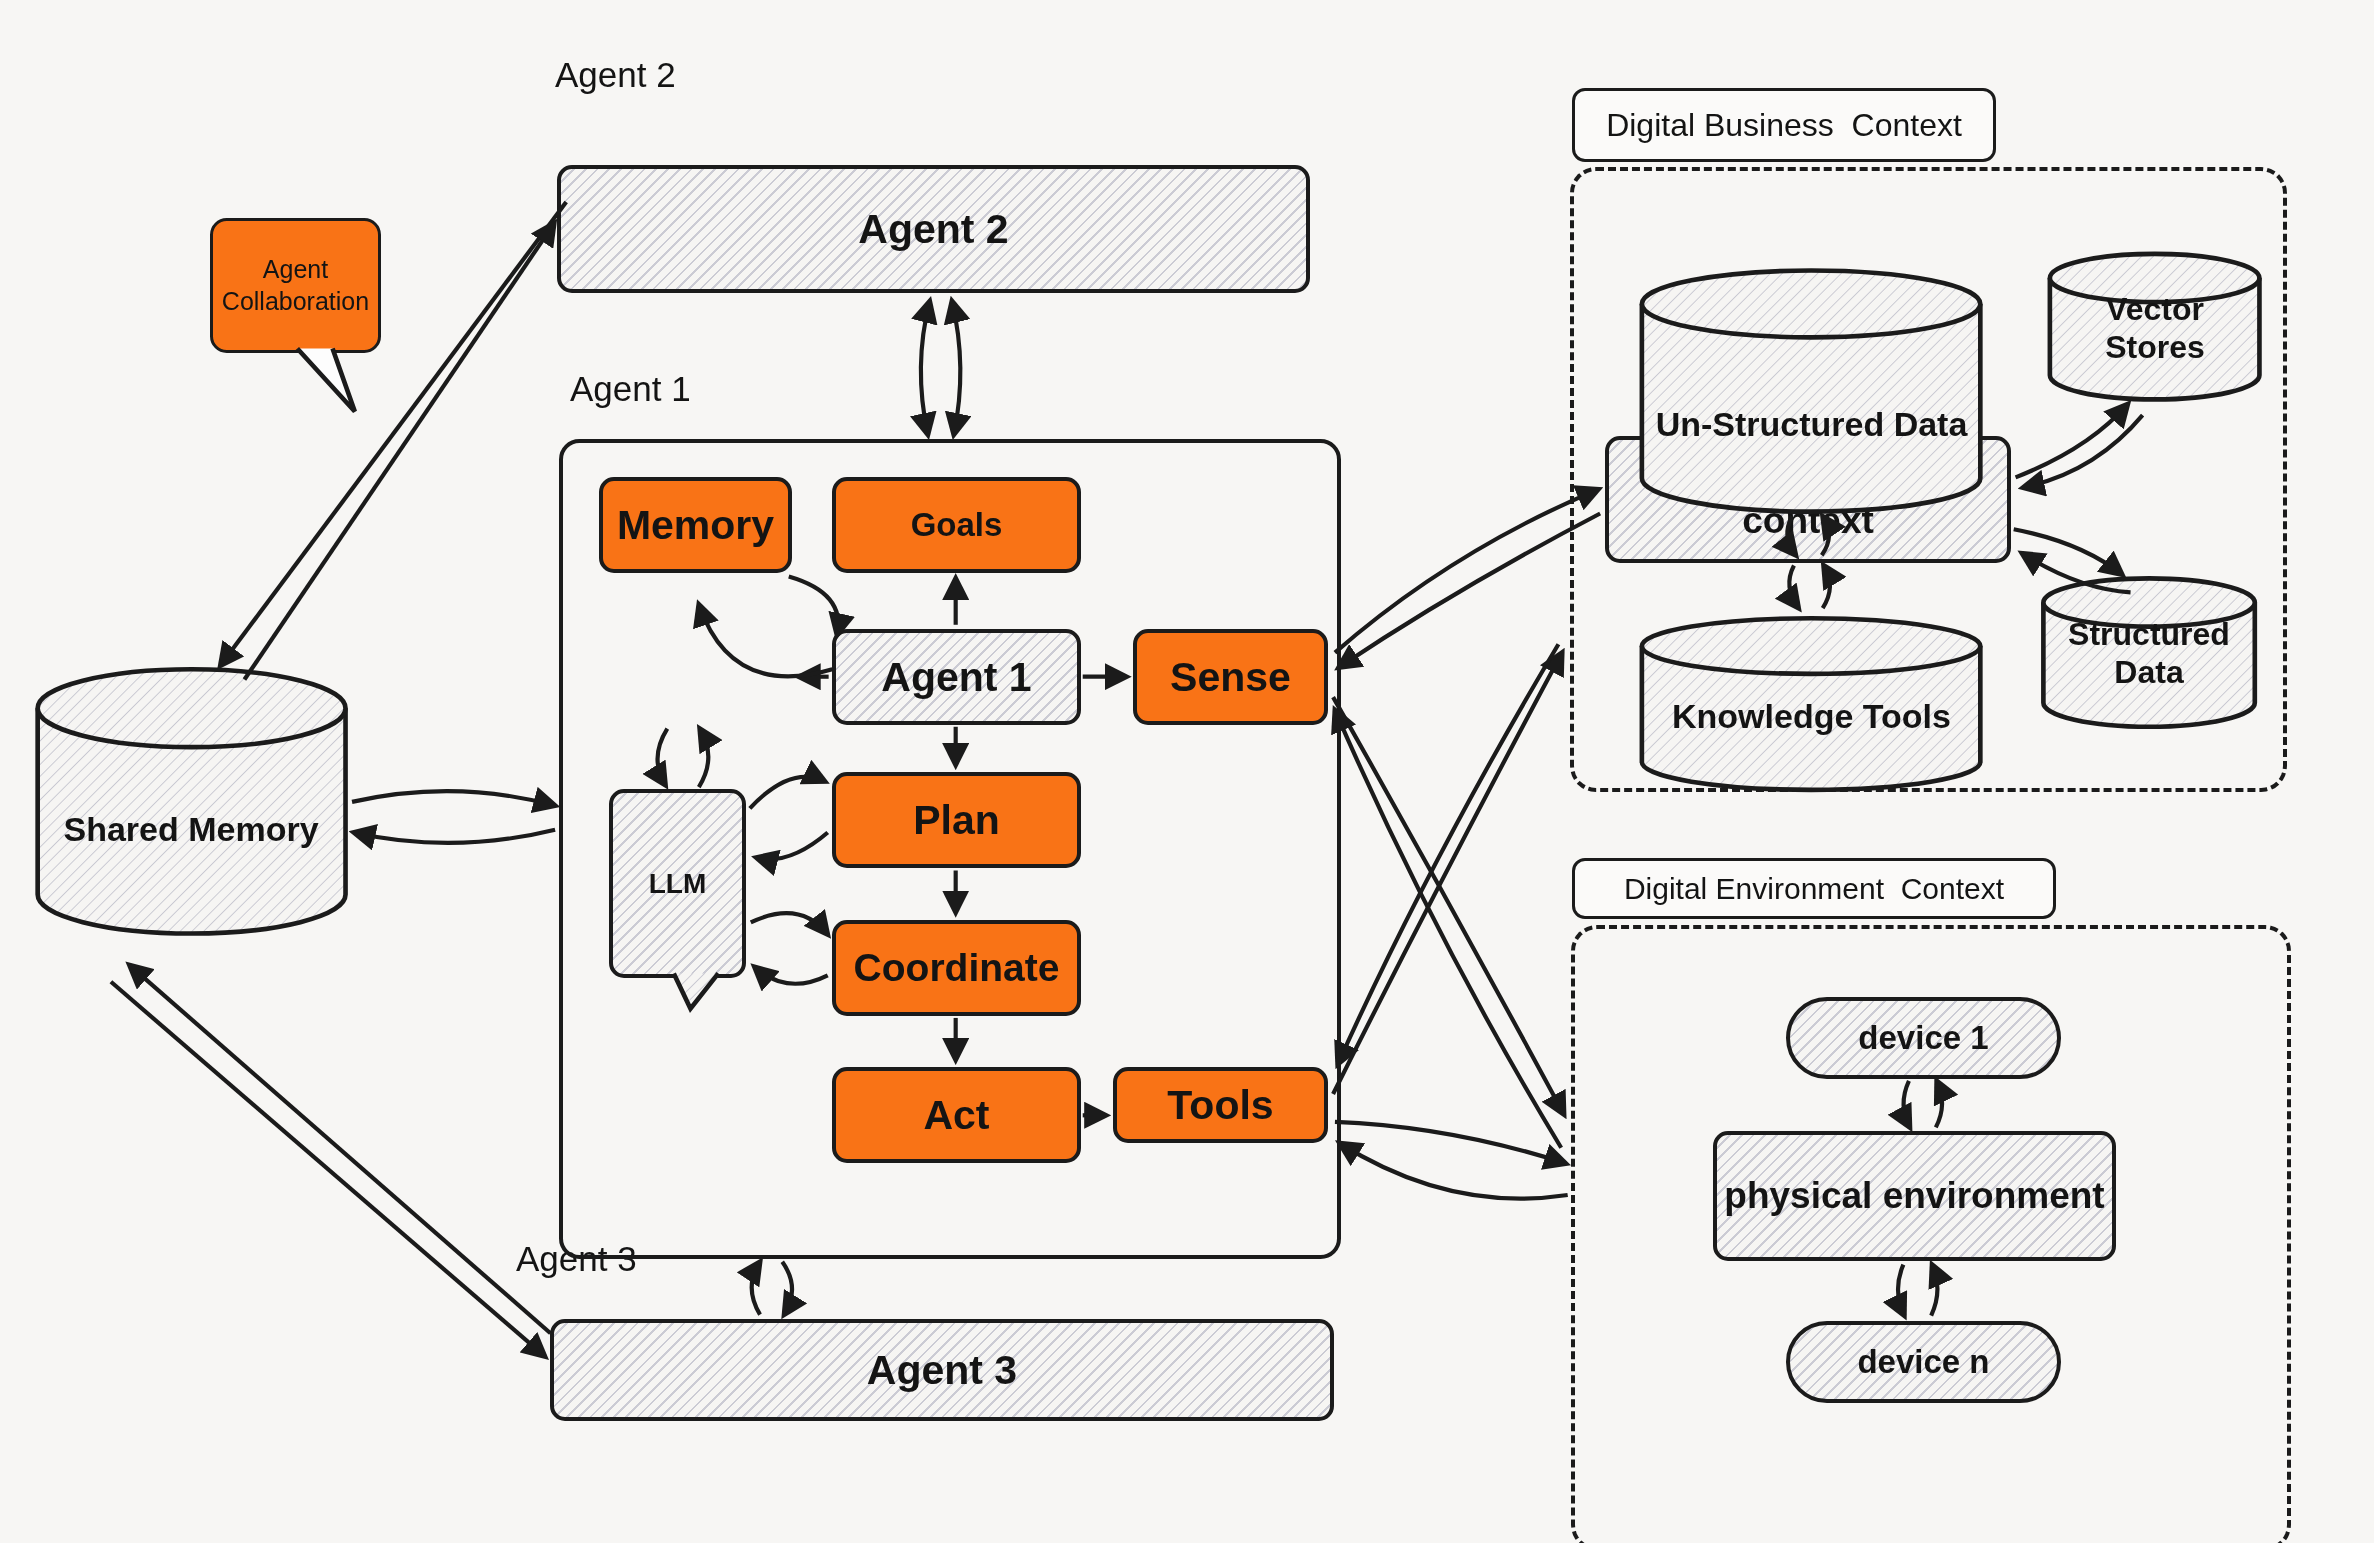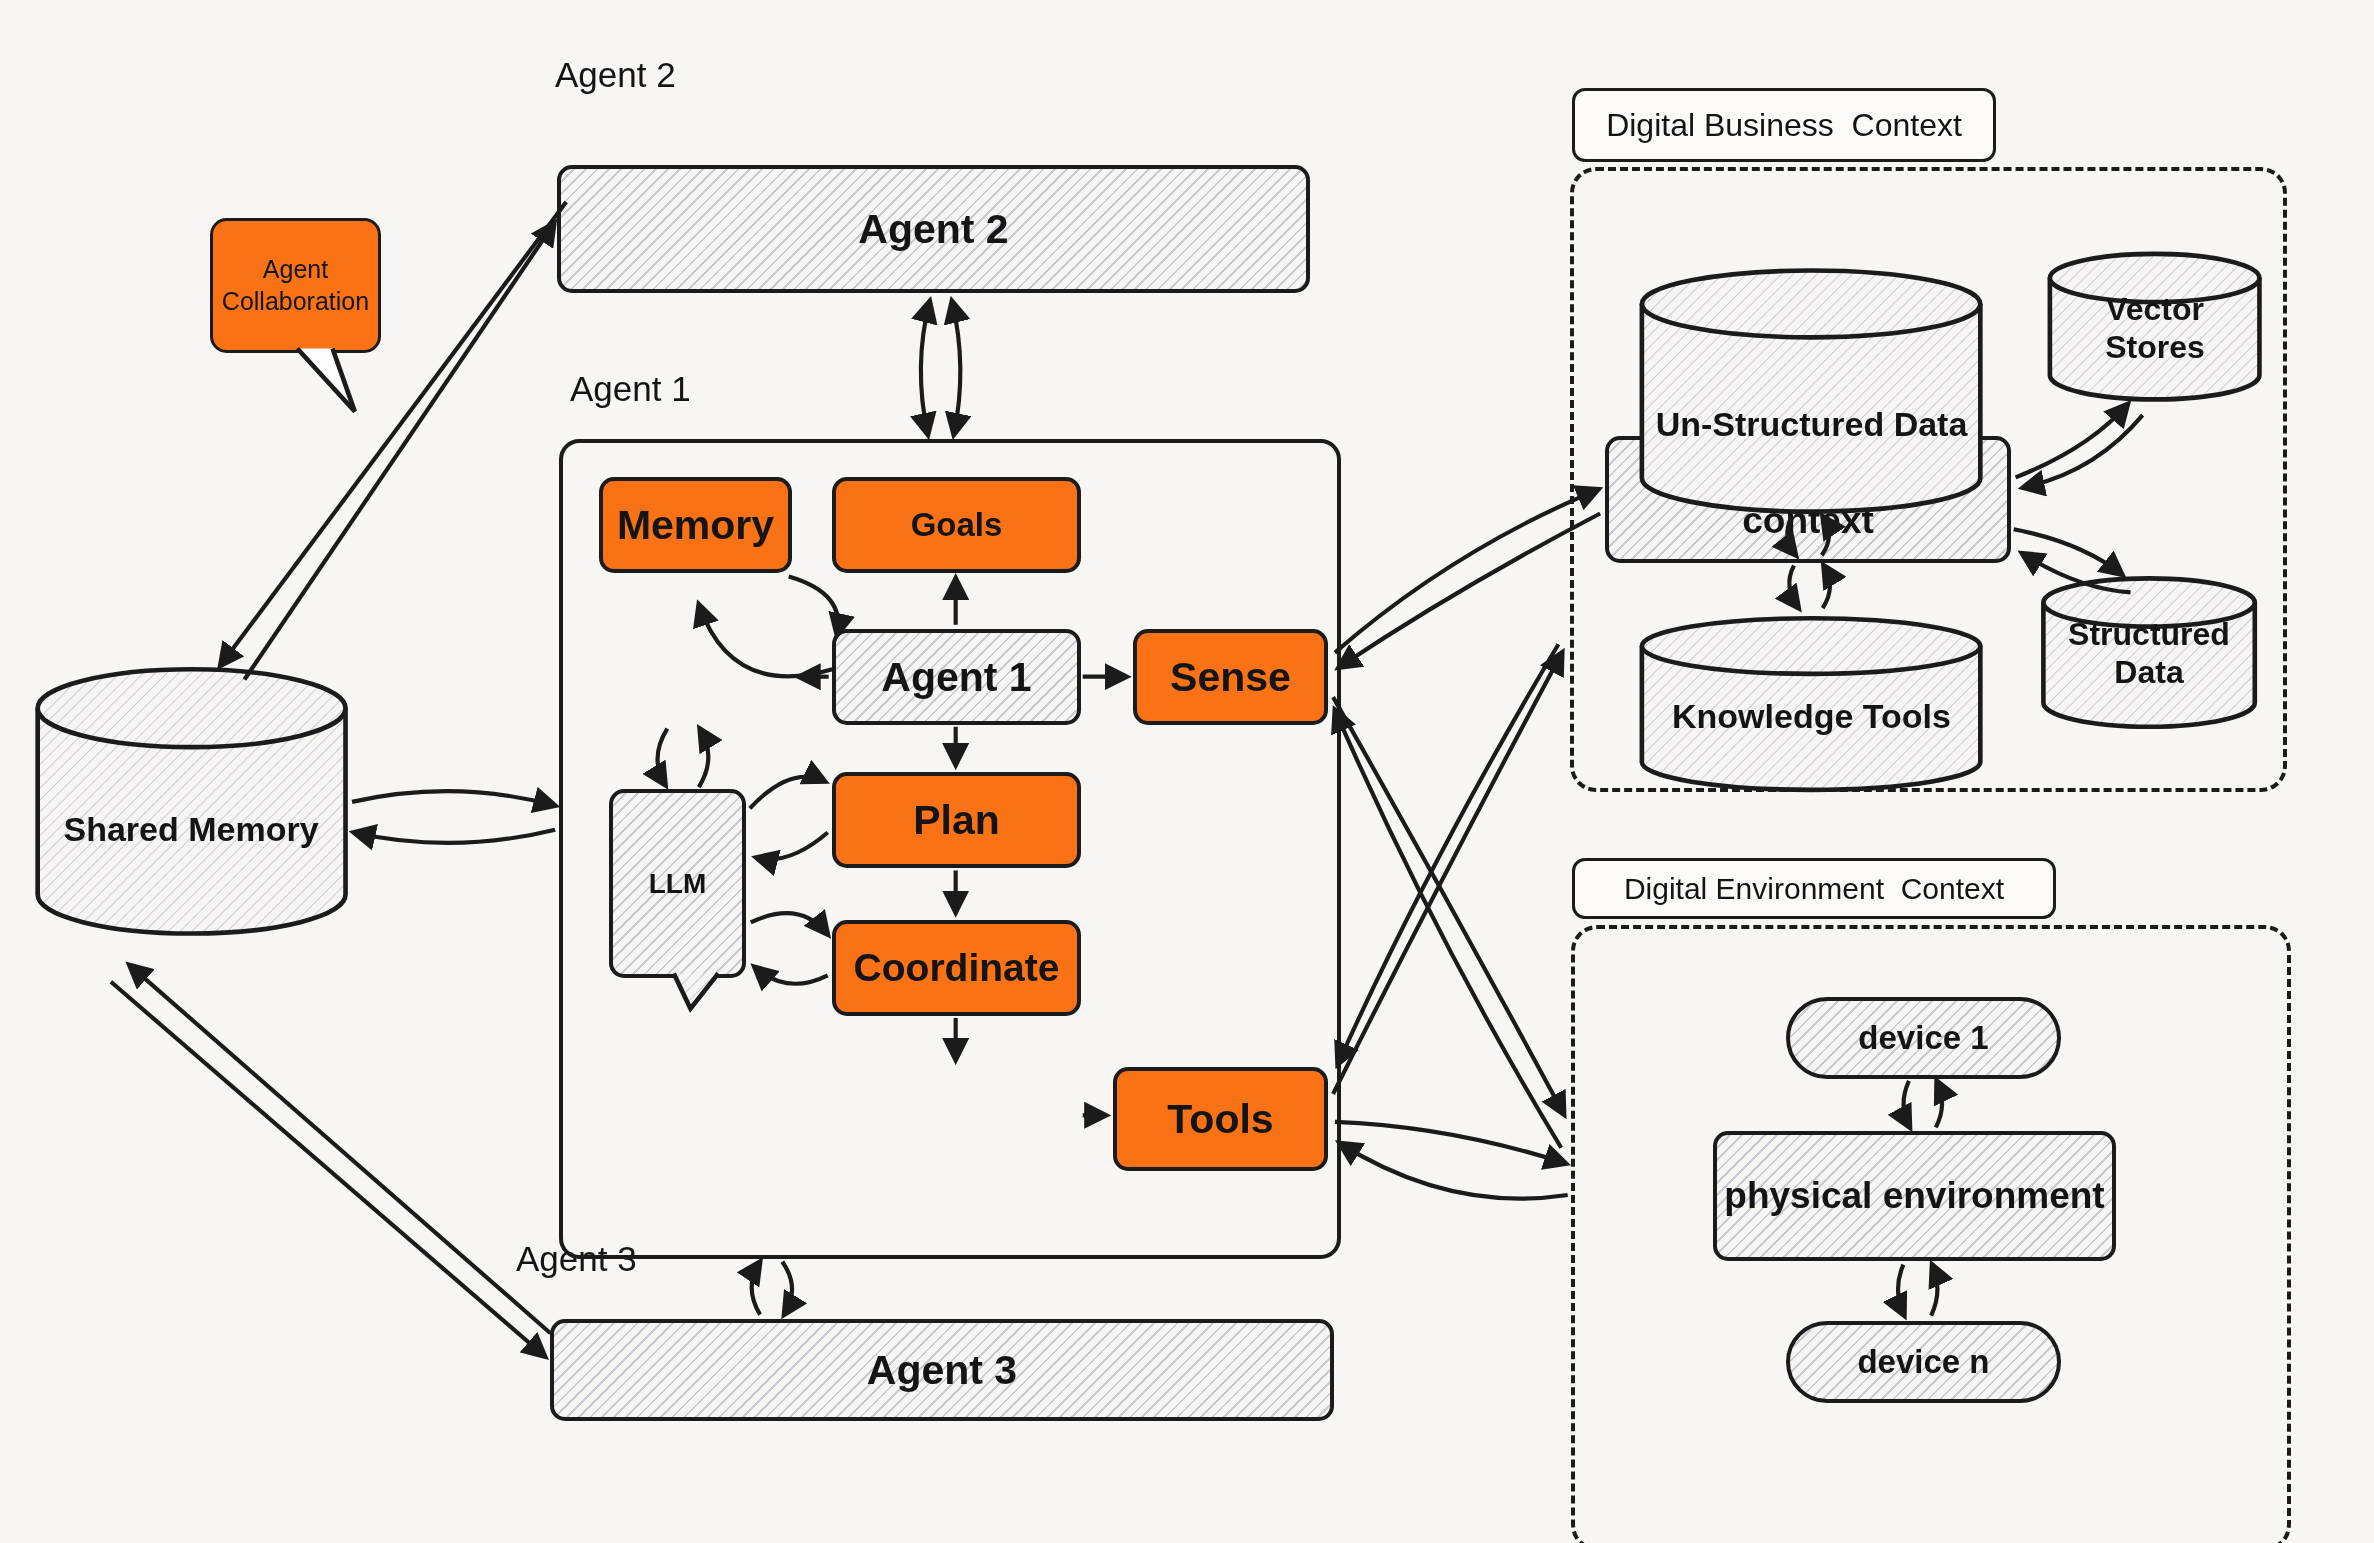--- a/index.html
+++ b/index.html
@@ -37,21 +37,22 @@
 
   <div class="box" style="left:559px;top:391px;width:782px;height:820px;background:transparent;border-radius:20.4px;"></div>
 
   <div class="box" style="left:599px;top:429px;width:193px;height:96px;font-size:41px;">Memory</div>
   <div class="box" style="left:832px;top:429px;width:249px;height:96px;font-size:33px;text-align:right;">Goals</div>
   <div class="box hatch" style="left:832px;top:581px;width:249px;height:96px;font-size:41px;">Agent 1</div>
   <div class="box" style="left:1133px;top:581px;width:195px;height:96px;font-size:41px;">Sense</div>
   <div class="box hatch" style="left:609px;top:741px;width:137px;height:189px;border-radius:15px;font-size:28px;">LLM</div>
   <div class="box" style="left:832px;top:724px;width:249px;height:96px;font-size:41px;">Plan</div>
   <div class="box" style="left:832px;top:872px;width:249px;height:96px;font-size:39px;">Coordinate</div>
-  <div class="box" style="left:1113px;top:1019px;width:215px;height:104px;font-size:41px;">Tools</div>
+  <div class="box" style="left:832px;top:1019px;width:249px;height:96px;font-size:41px;">Act</div>
+  <div class="box" style="left:1113px;top:1019px;width:215px;height:76px;font-size:41px;">Tools</div>
 
   <div class="labelbox" style="left:1572px;top:40px;width:424px;height:74px;font-size:32px;">Digital Business  Context</div>
   <div class="dashedbox" style="left:1570px;top:119px;width:717px;height:625px;"></div>
   <div class="box hatch" style="left:1605px;top:388px;width:406px;height:127px;font-size:37px;">digital business context</div>
 
   <div class="labelbox" style="left:1572px;top:810px;width:484px;height:61px;font-size:30px;">Digital Environment  Context</div>
   <div class="dashedbox" style="left:1571px;top:877px;width:720px;height:626px;"></div>
   <div class="box hatch" style="left:1786px;top:949px;width:275px;height:82px;border-radius:41px;font-size:33px;">device 1</div>
   <div class="box hatch" style="left:1713px;top:1083px;width:403px;height:130px;font-size:37px;">physical environment</div>
   <div class="box hatch" style="left:1786px;top:1273px;width:275px;height:82px;border-radius:41px;font-size:33px;">device n</div>

